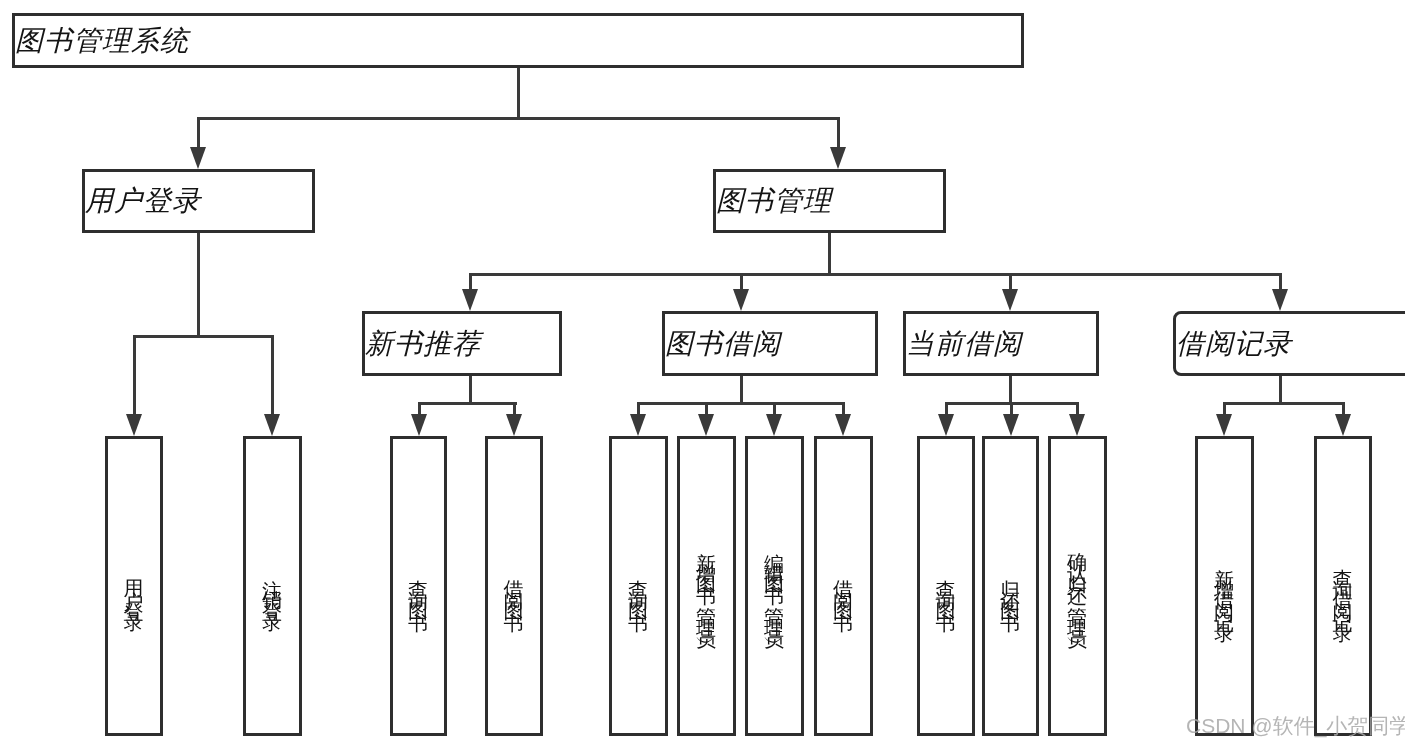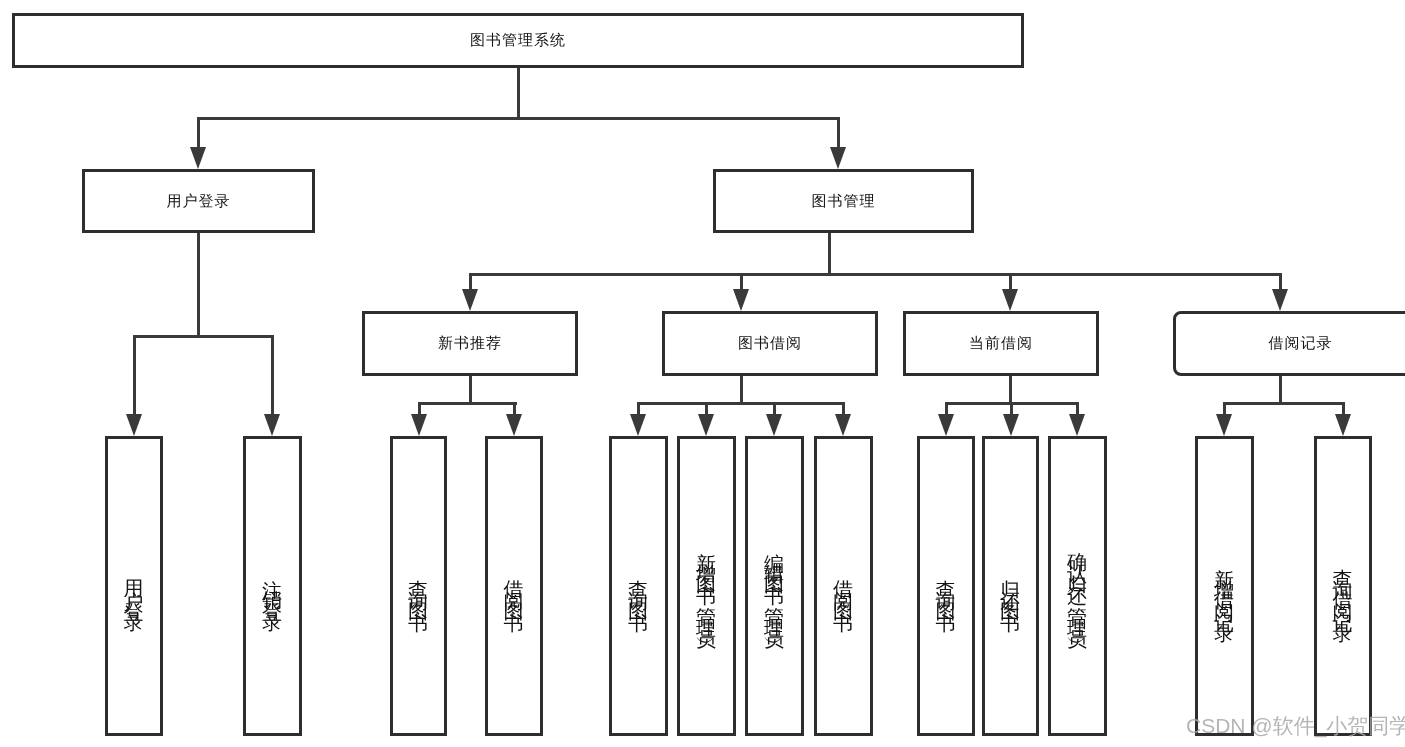--- a/index.html
+++ b/index.html
@@ -15,24 +15,25 @@
     width:1405px;height:747px;
     background:var(--bg);
     font-family:"Liberation Sans", sans-serif;
     overflow:hidden;
   }
   .hbox{
     position:absolute;
     box-sizing:border-box;
     border:3px solid var(--border);
     background:#fff;
-    display:flex;align-items:center;justify-content:center;
-    font-size:15px;color:var(--text);
+    display:flex;align-items:center;justify-content:flex-start;
+    font-size:28px;color:var(--text);
     letter-spacing:1px;
     z-index:2;
+    font-style:italic;
   }
   .vbox{
     position:absolute;
     top:436px;height:300px;width:58px;
     box-sizing:border-box;
     border:3px solid var(--border);
     background:#fff;
     display:flex;align-items:center;justify-content:center;
     z-index:2;
   }
@@ -74,21 +75,21 @@
   <div class="vl" style="left:516.5px;top:67px;height:51px;"></div>
   <div class="hl" style="left:196.5px;top:116.5px;width:643px;"></div>
   <div class="vl" style="left:196.5px;top:116.5px;height:32px;"></div>
   <div class="head" style="left:190px;top:147px;"></div>
   <div class="vl" style="left:836.5px;top:116.5px;height:32px;"></div>
   <div class="head" style="left:830px;top:147px;"></div>
 
   <div class="hbox" style="left:82px;top:169px;width:233px;height:64px;">
     <span>用户登录</span>
   </div>
-  <div class="hbox" style="left:713px;top:169px;width:261px;height:64px;">
+  <div class="hbox" style="left:713px;top:169px;width:233px;height:64px;">
     <span>图书管理</span>
   </div>
 
   <div class="vl" style="left:196.5px;top:233px;height:103px;"></div>
   <div class="hl" style="left:132.5px;top:334.5px;width:141px;"></div>
   <div class="vl" style="left:132.5px;top:334.5px;height:81px;"></div>
   <div class="head" style="left:126px;top:414px;"></div>
   <div class="vl" style="left:270.5px;top:334.5px;height:81px;"></div>
   <div class="head" style="left:264px;top:414px;"></div>
 
@@ -96,21 +97,21 @@
   <div class="hl" style="left:468.5px;top:272.5px;width:813px;"></div>
   <div class="vl" style="left:468.5px;top:272.5px;height:18px;"></div>
   <div class="head" style="left:462px;top:289px;"></div>
   <div class="vl" style="left:739.5px;top:272.5px;height:18px;"></div>
   <div class="head" style="left:733px;top:289px;"></div>
   <div class="vl" style="left:1008.5px;top:272.5px;height:18px;"></div>
   <div class="head" style="left:1002px;top:289px;"></div>
   <div class="vl" style="left:1278.5px;top:272.5px;height:18px;"></div>
   <div class="head" style="left:1272px;top:289px;"></div>
 
-  <div class="hbox" style="left:362px;top:311px;width:216px;height:65px;">
+  <div class="hbox" style="left:362px;top:311px;width:200px;height:65px;">
     <span>新书推荐</span>
   </div>
   <div class="hbox" style="left:662px;top:311px;width:216px;height:65px;">
     <span>图书借阅</span>
   </div>
   <div class="hbox" style="left:903px;top:311px;width:196px;height:65px;">
     <span>当前借阅</span>
   </div>
   <div class="hbox" style="left:1173px;top:311px;width:255px;height:65px;border-radius:8px;">
     <span>借阅记录</span>

